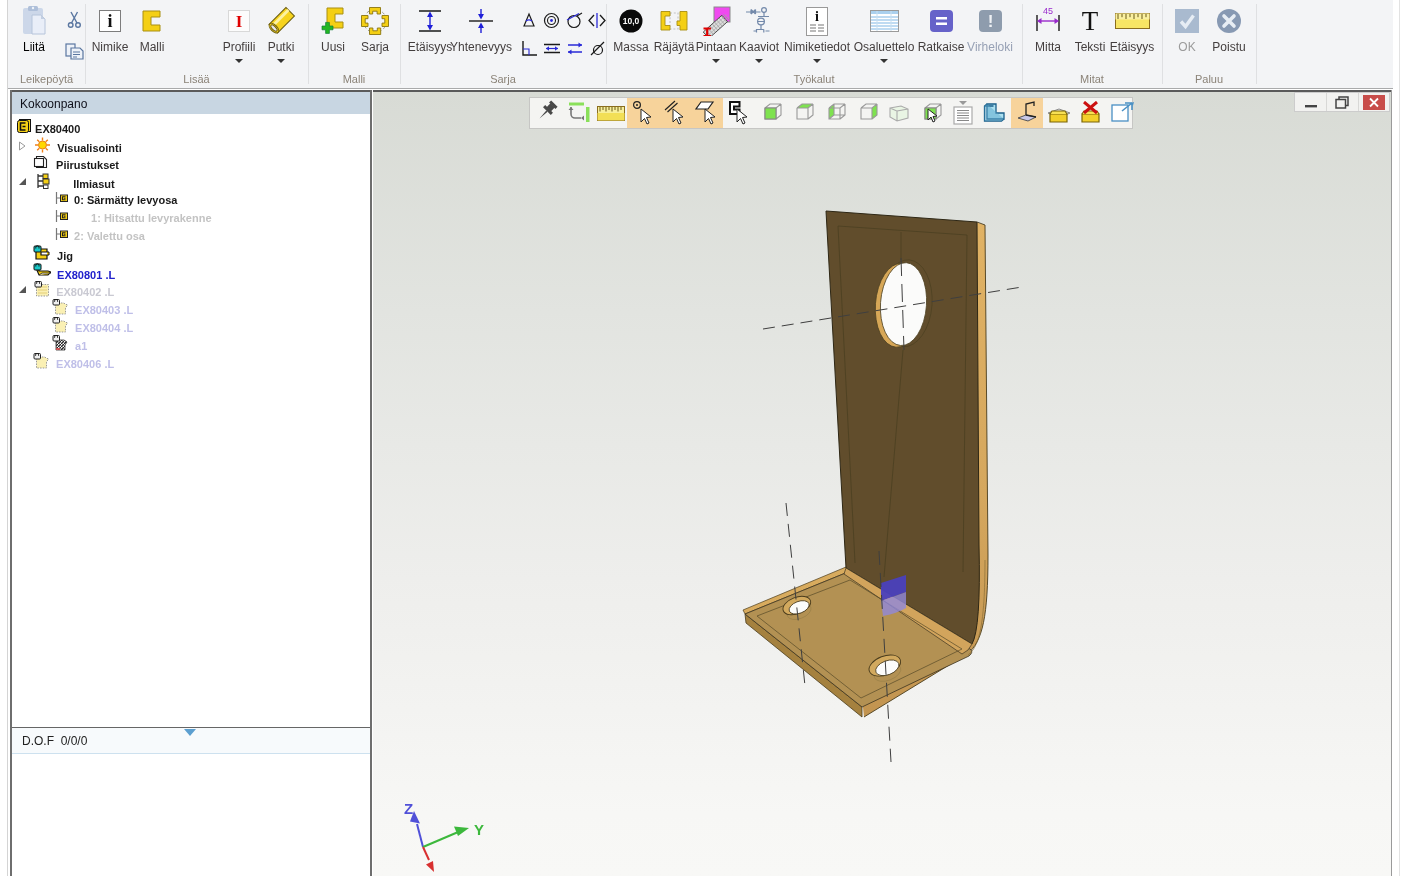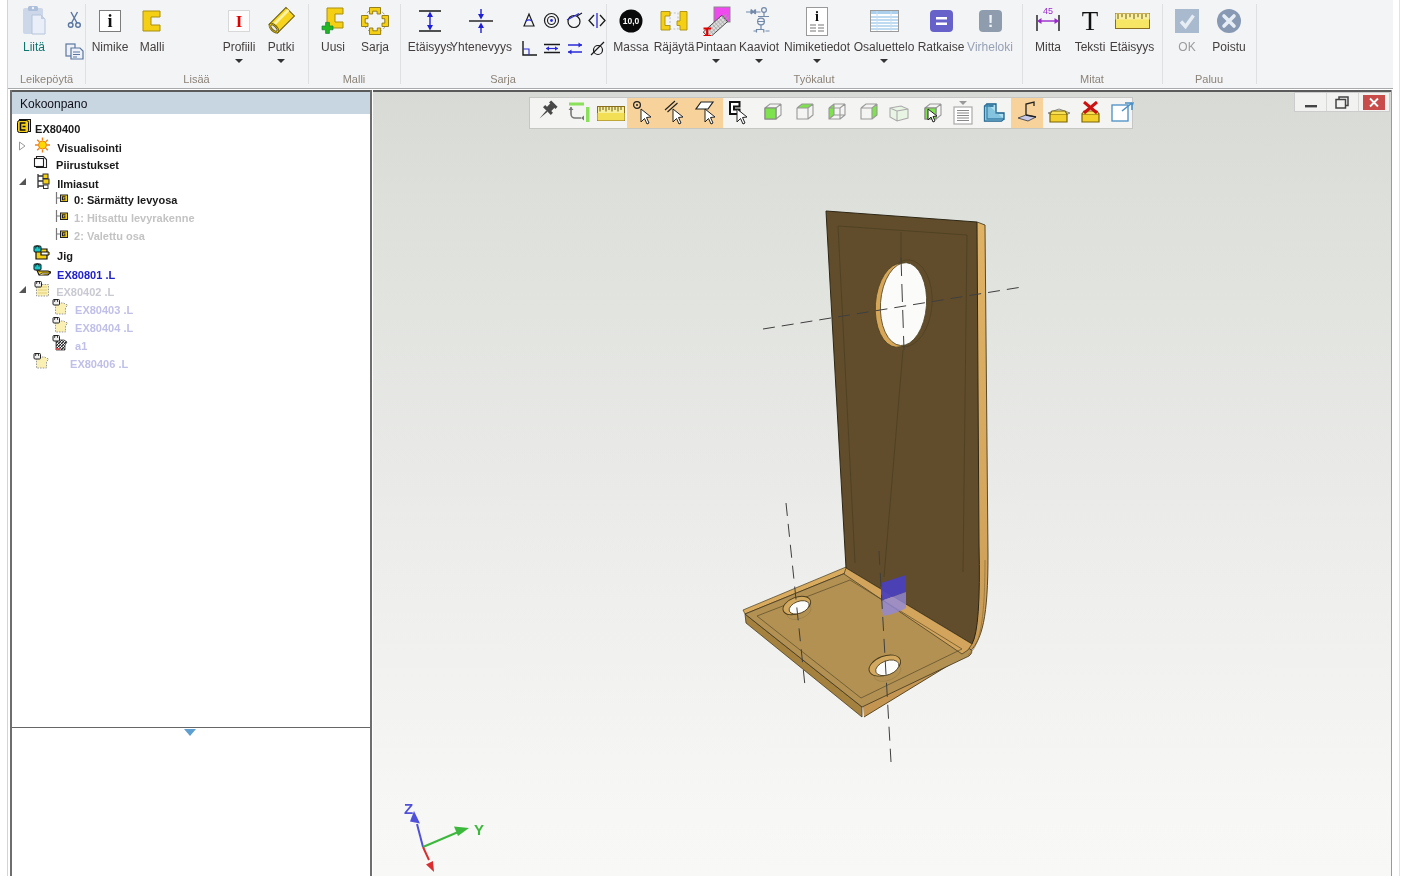--- a/index.html
+++ b/index.html
@@ -9,21 +9,21 @@
 
 
 #ribbon { position:absolute; left:8px; top:0; width:1385px; height:89px;
   background:#f3f4f6; border-bottom:1px solid #a9aaab; }
 .gsep { position:absolute; top:4px; height:80px; width:1px; background:#dfe0e2; }
 .glabel { position:absolute; top:73px; height:14px; font-size:11px; color:#8b8378;
   text-align:center; }
 .rbtn { position:absolute; top:4px; text-align:center; }
 .rbtn .ric { height:34px; display:flex; align-items:center; justify-content:center; }
 .rbtn .rlb { font-size:12px; color:#433e3e; line-height:13px; margin-top:3px; white-space:nowrap; }
-.rlb.gray { color:#0f766e; }
+.rlb.gray { color:#000000; }
 .drop { display:inline-block; width:0; height:0; border-left:4px solid transparent;
   border-right:4px solid transparent; border-top:4px solid #333; vertical-align:middle; }
 
 
 #leftpanel { position:absolute; left:10px; top:90px; width:362px; height:786px;
   background:#fff; border-left:2px solid #6e6e6e; border-right:2px solid #6e6e6e; }
 #ptitle { position:absolute; left:0; top:0; width:100%; height:24px; background:#c8d6e2;
   border-top:2px solid #5a5a5a; font-size:12px; color:#10101a; padding:5px 0 0 8px; }
 #tree { position:absolute; left:0; top:26px; width:100%; height:610px; background:#fff; }
 .trow { position:absolute; height:18px; font-size:11px; white-space:nowrap; }
@@ -391,37 +391,37 @@
       <div class="trow" style="left:6px;top:57px">
         <svg width="9" height="9" viewBox="0 0 9 9" style="vertical-align:0px">
             <path d="M8 1 V8 H1 z" fill="#555"></path>
           </svg>
         <svg width="15" height="16" viewBox="0 0 15 16" style="margin-left:5px;vertical-align:-3px">
           <path d="M3 1 v14 M3 3 h5 M3 8 h5 M3 13 h5" stroke="#333" stroke-width="1.3" fill="none"></path>
           <rect x="8" y="1" width="5" height="4.5" fill="#f4cf14" stroke="#333" stroke-width="1"></rect>
           <rect x="8" y="6" width="6" height="5" fill="#f4cf14" stroke="#333" stroke-width="1"></rect>
           <rect x="8.5" y="12" width="4.5" height="3.5" fill="#fff" stroke="#333" stroke-width="1"></rect>
         </svg>
-        <span style="color:#1a1a1a;margin-left:4px">Ilmiasut</span>
+        <span style="color:#1a1a1a;margin-left:20px">Ilmiasut</span>
       </div>
       <div class="trow" style="left:43px;top:75px">
         <svg width="13" height="14" viewBox="0 0 13 14" style="vertical-align:-3px">
           <path d="M1.5 1 v12 M1.5 7 h4" stroke="#777" stroke-width="1.2"></path>
           <rect x="5.5" y="4" width="7" height="6.5" fill="#f4cf14" stroke="#222" stroke-width="1"></rect>
           <path d="M10.5 5.8 h-3 v3 h3 M10.5 7.3 h-1.7" stroke="#222" stroke-width="1.1" fill="none"></path>
         </svg>
         <span style="color:#1a1a1a;margin-left:3px">0: Särmätty levyosa</span>
       </div>
       <div class="trow" style="left:43px;top:93px">
         <svg width="13" height="14" viewBox="0 0 13 14" style="vertical-align:-3px">
           <path d="M1.5 1 v12 M1.5 7 h4" stroke="#777" stroke-width="1.2"></path>
           <rect x="5.5" y="4" width="7" height="6.5" fill="#f4cf14" stroke="#222" stroke-width="1"></rect>
           <path d="M10.5 5.8 h-3 v3 h3 M10.5 7.3 h-1.7" stroke="#222" stroke-width="1.1" fill="none"></path>
         </svg>
-        <span style="color:#c3c3c3;margin-left:3px">1: Hitsattu levyrakenne</span>
+        <span style="color:#c3c3c3;margin-left:20px">1: Hitsattu levyrakenne</span>
       </div>
       <div class="trow" style="left:43px;top:111px">
         <svg width="13" height="14" viewBox="0 0 13 14" style="vertical-align:-3px">
           <path d="M1.5 1 v12 M1.5 7 h4" stroke="#777" stroke-width="1.2"></path>
           <rect x="5.5" y="4" width="7" height="6.5" fill="#f4cf14" stroke="#222" stroke-width="1"></rect>
           <path d="M10.5 5.8 h-3 v3 h3 M10.5 7.3 h-1.7" stroke="#222" stroke-width="1.1" fill="none"></path>
         </svg>
         <span style="color:#c3c3c3;margin-left:3px">2: Valettu osa</span>
       </div>
       <div class="trow" style="left:21px;top:129px">
@@ -484,24 +484,25 @@
           <path d="M2.6 2.8 v-0.9 a1.5 1.5 0 0 1 3 0 V2.8" fill="none" stroke="#222" stroke-width="1"></path>
         </svg>
         <span style="color:#bfbfe8;margin-left:3px">a1</span>
       </div>
       <div class="trow" style="left:21px;top:237px">
         <svg width="17" height="16" viewBox="0 0 17 16" style="vertical-align:-3px">
           <path d="M3.5 4 h8 l4 2 -2 3 v6 h-10 z" fill="#faf0b4" stroke="#999" stroke-width="1" stroke-dasharray="1.5 1.2"></path>
           <rect x="1" y="0.5" width="6.5" height="5.5" rx="1" fill="#f0f0f0" stroke="#222" stroke-width="1"></rect>
           <path d="M2.6 2.8 v-0.9 a1.5 1.5 0 0 1 3 0 V2.8" fill="none" stroke="#222" stroke-width="1"></path>
         </svg>
-        <span style="color:#bfbfe8;margin-left:17px">EX80406 .L</span>
+        <span style="color:#bfbfe8;margin-left:3px">EX80406 .L</span>
       </div>
     </div>
     <div id="dofsep"></div>
+    <div id="dofrow">D.O.F&nbsp; 0/0/0</div>
     <div id="collapsetri"></div>
   </div>
   <div id="viewport">
     <svg id="modelsvg" width="1018" height="784" viewBox="373 92 1018 784">
       <defs>
         <linearGradient id="band" x1="0" y1="0" x2="0" y2="1">
           <stop offset="0" stop-color="#e0b264"></stop>
             <stop offset="0.55" stop-color="#d5a75e"></stop>
             <stop offset="1" stop-color="#c29450"></stop>
         </linearGradient>

